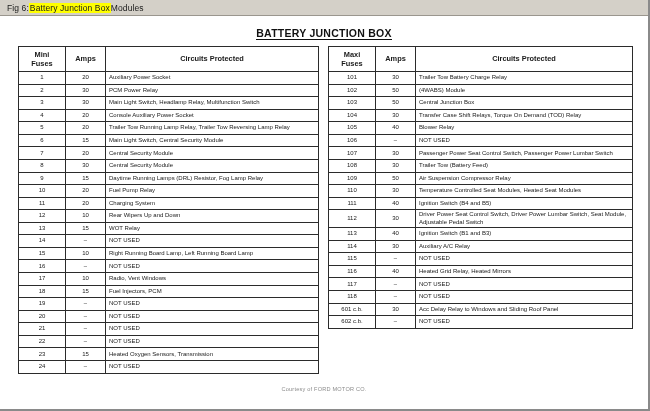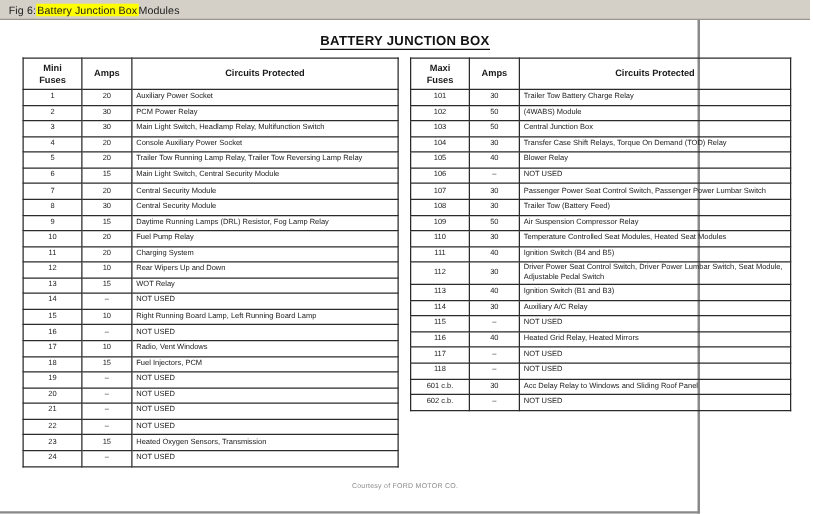--- a/index.html
+++ b/index.html
@@ -9,21 +9,21 @@
   body {
     width: 650px;
     height: 411px;
     background: #ffffff;
     font-family: "Liberation Sans", sans-serif;
     overflow: hidden;
   }
 
   #page {
     position: relative;
-    width: 560px;
+    width: 650px;
     height: 411px;
     background: #ffffff;
     box-sizing: border-box;
     border-right: 2px solid #8a8a8a;
     border-bottom: 2px solid #8a8a8a;
   }
 
   
   #caption-bar {
     position: absolute;

